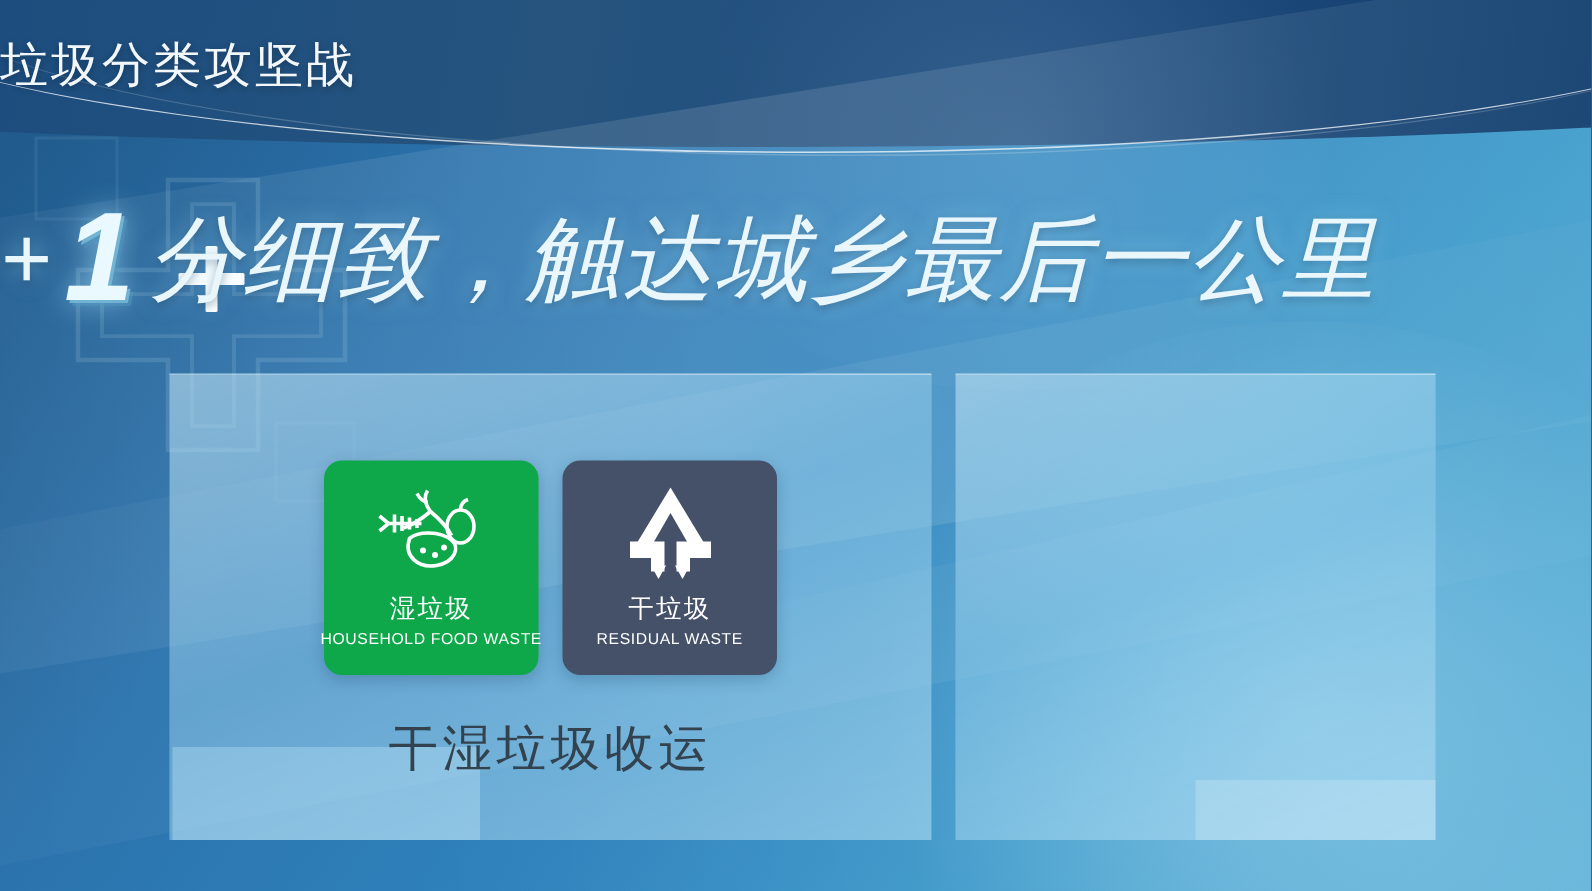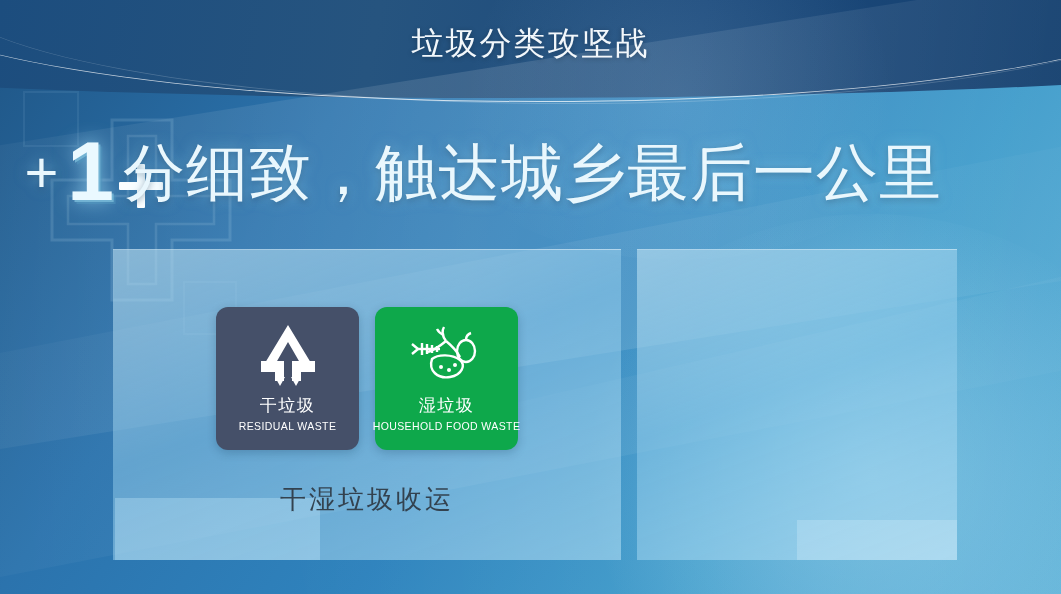--- a/index.html
+++ b/index.html
@@ -68,32 +68,32 @@
   .plus-mark:after  { left:0;  top:18px; width:44px; height:8px;  }
 
   
   .tile-block { position:absolute; pointer-events:none; }
   .tile-block.bl { left:115px; top:498px; width:205px; height:62px; background:rgba(200,232,246,.42); }
   .tile-block.br { left:797px; top:520px; width:160px; height:40px; background:rgba(225,242,250,.38); }
 
   
   .page-title {
     position:absolute; left:0; top:22px; width:1061px;
-    text-align:center;
     font-size:32px; line-height:42px; letter-spacing:2px;
     color:#f2f7fb; font-weight:400;
     text-shadow:0 1px 5px rgba(0,0,0,.30);
   }
 
   .headline {
     position:absolute; left:0; top:128px; width:942px;
-    text-align:right; white-space:nowrap;
+    text-align:left; white-space:nowrap;
     color:#e9f7fd;
     font-size:62px; line-height:86px; font-weight:400; letter-spacing:1px;
     text-shadow:0 0 14px rgba(150,220,250,.55), 0 2px 6px rgba(0,20,45,.35);
+    font-style:italic;
   }
   .headline .plus-glyph { font-size:58px; margin-right:4px; vertical-align:2px; }
   .headline .num {
     font-size:84px; font-weight:700; vertical-align:-6px;
     color:#eaf9ff; margin:0 8px 0 4px;
     text-shadow:
       2px 2px 0 rgba(120,185,215,.85),
       4px 4px 0 rgba(80,150,190,.55),
       0 0 20px rgba(170,230,255,.75);
   }
@@ -124,21 +124,21 @@
     line-height:22px; font-weight:400;
   }
   .wtile .en {
     color:#ffffff; font-size:10.5px; letter-spacing:.4px; line-height:14px;
     margin-top:2px; white-space:nowrap;
   }
 
   .panel-caption {
     position:absolute; left:0; bottom:44px; width:100%;
     text-align:center;
-    color:#33424f; font-size:26px; letter-spacing:3px; line-height:34px;
+    color:#33424f; font-size:33px; letter-spacing:3px; line-height:34px;
     font-weight:400;
   }
 </style>
 </head>
 <body>
 
 <div class="stage">
 
   <div class="top-band"></div>
   <div class="arc-line"></div>
@@ -164,34 +164,20 @@
   <div class="tile-block br"></div>
 
   <div class="page-title">垃圾分类攻坚战</div>
 
   <div class="headline">
     <span class="plus-glyph">+</span><span class="num">1</span><span class="rest">分细致，触达城乡最后一公里</span>
   </div>
 
   <div class="panel left">
     <div class="tiles-row">
-
-      <div class="wtile" style="background:#455069">
-        <span class="ico">
-          <svg width="74" height="72" viewBox="0 0 74 72" fill="none">
-            <path d="M37 6 L60 44 L52 49 L37 23 L22 49 L14 44 Z" fill="#ffffff"></path>
-            <path d="M10 42 L33 42 L33 62 L24 62 L24 53 L10 53 Z" fill="#ffffff"></path>
-            <path d="M64 42 L41 42 L41 62 L50 62 L50 53 L64 53 Z" fill="#ffffff"></path>
-            <path d="M24 58 L34 58 L29 67 Z" fill="#ffffff"></path>
-            <path d="M40 58 L50 58 L45 67 Z" fill="#ffffff"></path>
-          </svg>
-        </span>
-        <span class="cn">干垃圾</span>
-        <span class="en">RESIDUAL WASTE</span>
-      </div>
 
       <div class="wtile" style="background:#0ea84b">
         <span class="ico">
           <svg width="74" height="72" viewBox="0 0 74 72" fill="none" stroke="#ffffff" stroke-width="2.4">
             <path d="M34 8 C31 13 33 18 36 22" fill="none"></path>
             <path d="M27 10 C29 14 31 15 34 16" fill="none"></path>
             <path d="M36 22 C30 27 24 31 18 33" fill="none"></path>
             <path d="M36 22 C42 27 47 32 50 38" fill="none"></path>
             <path d="M8 30 L30 30" fill="none"></path>
             <path d="M12 24 L12 36 M17 25 L17 35 M22 26 L22 34 M27 27 L27 33" fill="none"></path>
@@ -201,20 +187,34 @@
             <path d="M22 40 C28 35 42 35 50 41 C56 46 52 56 40 58 C28 60 18 52 22 40 Z" fill="none"></path>
             <circle cx="31" cy="48" r="2" fill="#ffffff" stroke="none"></circle>
             <circle cx="39" cy="51" r="2" fill="#ffffff" stroke="none"></circle>
             <circle cx="45" cy="46" r="2" fill="#ffffff" stroke="none"></circle>
           </svg>
         </span>
         <span class="cn">湿垃圾</span>
         <span class="en">HOUSEHOLD FOOD WASTE</span>
       </div>
 
+      <div class="wtile" style="background:#455069">
+        <span class="ico">
+          <svg width="74" height="72" viewBox="0 0 74 72" fill="none">
+            <path d="M37 6 L60 44 L52 49 L37 23 L22 49 L14 44 Z" fill="#ffffff"></path>
+            <path d="M10 42 L33 42 L33 62 L24 62 L24 53 L10 53 Z" fill="#ffffff"></path>
+            <path d="M64 42 L41 42 L41 62 L50 62 L50 53 L64 53 Z" fill="#ffffff"></path>
+            <path d="M24 58 L34 58 L29 67 Z" fill="#ffffff"></path>
+            <path d="M40 58 L50 58 L45 67 Z" fill="#ffffff"></path>
+          </svg>
+        </span>
+        <span class="cn">干垃圾</span>
+        <span class="en">RESIDUAL WASTE</span>
+      </div>
+
     </div>
     <div class="panel-caption">干湿垃圾收运</div>
   </div>
 
   <div class="panel right">
   </div>
 
 </div>
 
 </body></html>

